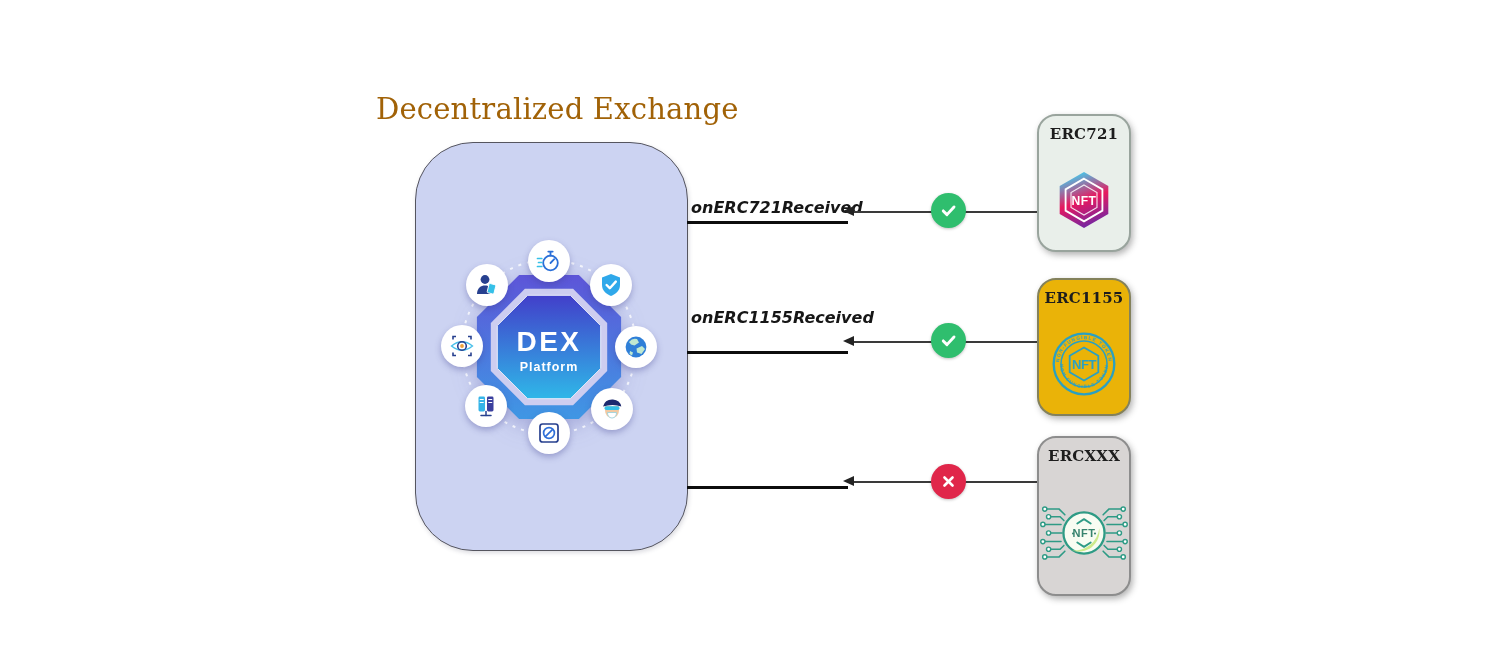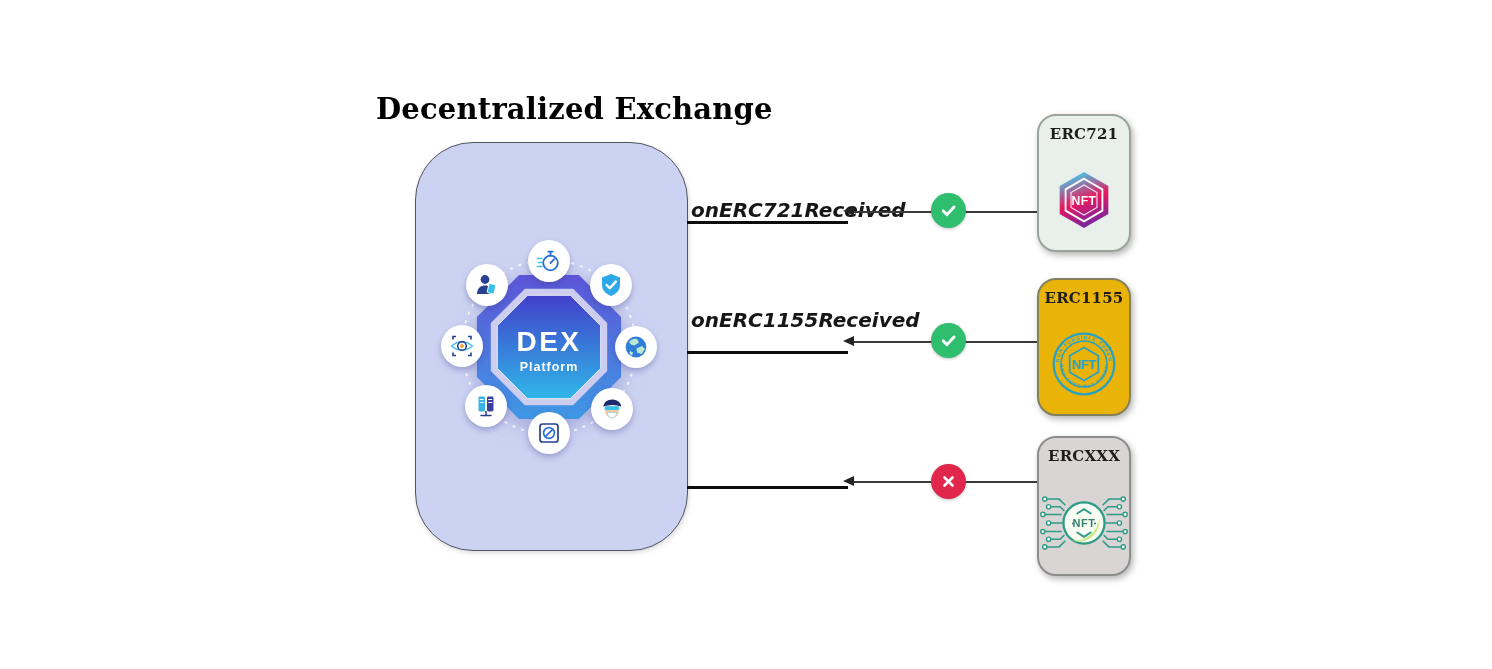--- a/index.html
+++ b/index.html
@@ -4,38 +4,38 @@
 <style>
   html,body{margin:0;padding:0;background:#ffffff;}
   #stage{
     position:relative;width:1492px;height:669px;background:#ffffff;overflow:hidden;
     font-family:"DejaVu Sans","Liberation Sans",sans-serif;
   }
   .abs{position:absolute;}
   
   .title{
     left:376px;top:92px;font-family:"DejaVu Serif","Liberation Serif",serif;
-    font-weight:700;font-size:29px;color:#000000;letter-spacing:0.2px;white-space:nowrap;
+    font-weight:400;font-size:29px;color:#a16207;letter-spacing:0.2px;white-space:nowrap;
   }
   
   .panel{
     left:415px;top:142px;width:273px;height:409px;border-radius:58px;
     border:1.5px solid #55555f;box-shadow:1px 2px 4px rgba(60,60,90,.18);
     box-sizing:border-box;
   }
   .dex-svg{left:439px;top:237px;width:220px;height:220px;filter:drop-shadow(0 6px 9px rgba(70,70,160,.30));}
   .sat{
     width:42px;height:42px;border-radius:50%;background:#ffffff;
     box-shadow:0 3px 6px rgba(60,60,140,.35);display:flex;align-items:center;justify-content:center;
   }
   .sat svg{width:26px;height:26px;display:block;}
   
   .row-label{
     font-family:"DejaVu Sans","Liberation Sans",sans-serif;font-weight:700;font-style:italic;
-    font-size:20px;color:#161616;white-space:nowrap;
+    font-size:16px;color:#161616;white-space:nowrap;
   }
   .uline{height:2.8px;background:#0d0d0d;width:161px;left:687px;}
   .aline{height:1.7px;background:#3a3a3a;width:187px;left:851px;}
   .ahead{
     width:0;height:0;left:843px;
     border-top:5.5px solid transparent;border-bottom:5.5px solid transparent;
     border-right:11px solid #232323;
   }
   .status{
     width:35px;height:35px;border-radius:50%;left:931px;
@@ -238,21 +238,21 @@
         </text>
         <text font-size="4.6" fill="#2aa0c2" font-family="Liberation Sans, sans-serif" letter-spacing="1.2" font-weight="bold">
           <textPath href="#rimBot" startOffset="50%" text-anchor="middle">NON-FUNGIBLE TOKEN</textPath>
         </text>
         <polygon points="33,16.5 47.3,24.75 47.3,41.25 33,49.5 18.7,41.25 18.7,24.75" fill="none" stroke="#2aa0c2" stroke-width="1.8"></polygon>
         <text x="33" y="37.5" text-anchor="middle" fill="#2aa0c2" font-size="13" font-weight="bold" font-family="Liberation Sans, sans-serif" letter-spacing="-0.5">NFT</text>
       </svg>
     </div>
   </div>
 
-  <div class="abs card" style="top: 436px; height: 140px; background-color: rgb(216, 213, 212); border-color: rgb(141, 141, 141);">
+  <div class="abs card" style="top: 436px; height: 160px; background-color: rgb(216, 213, 212); border-color: rgb(141, 141, 141);">
     <div class="card-title">ERCXXX</div>
     <div class="card-icon">
       <svg width="88" height="64" viewBox="0 0 92 66">
         <g fill="none" stroke="#2e9b85" stroke-width="1.6" stroke-linecap="round">
           <path d="M7.2 8 H20 L26 14"></path>
             <path d="M11.2 16 H21 L25 20"></path>
             <path d="M5.2 24 H22"></path>
           <path d="M11.2 33 H23"></path>
             <path d="M5.2 42 H22"></path>
             <path d="M11.2 50 H21 L25 46"></path>

